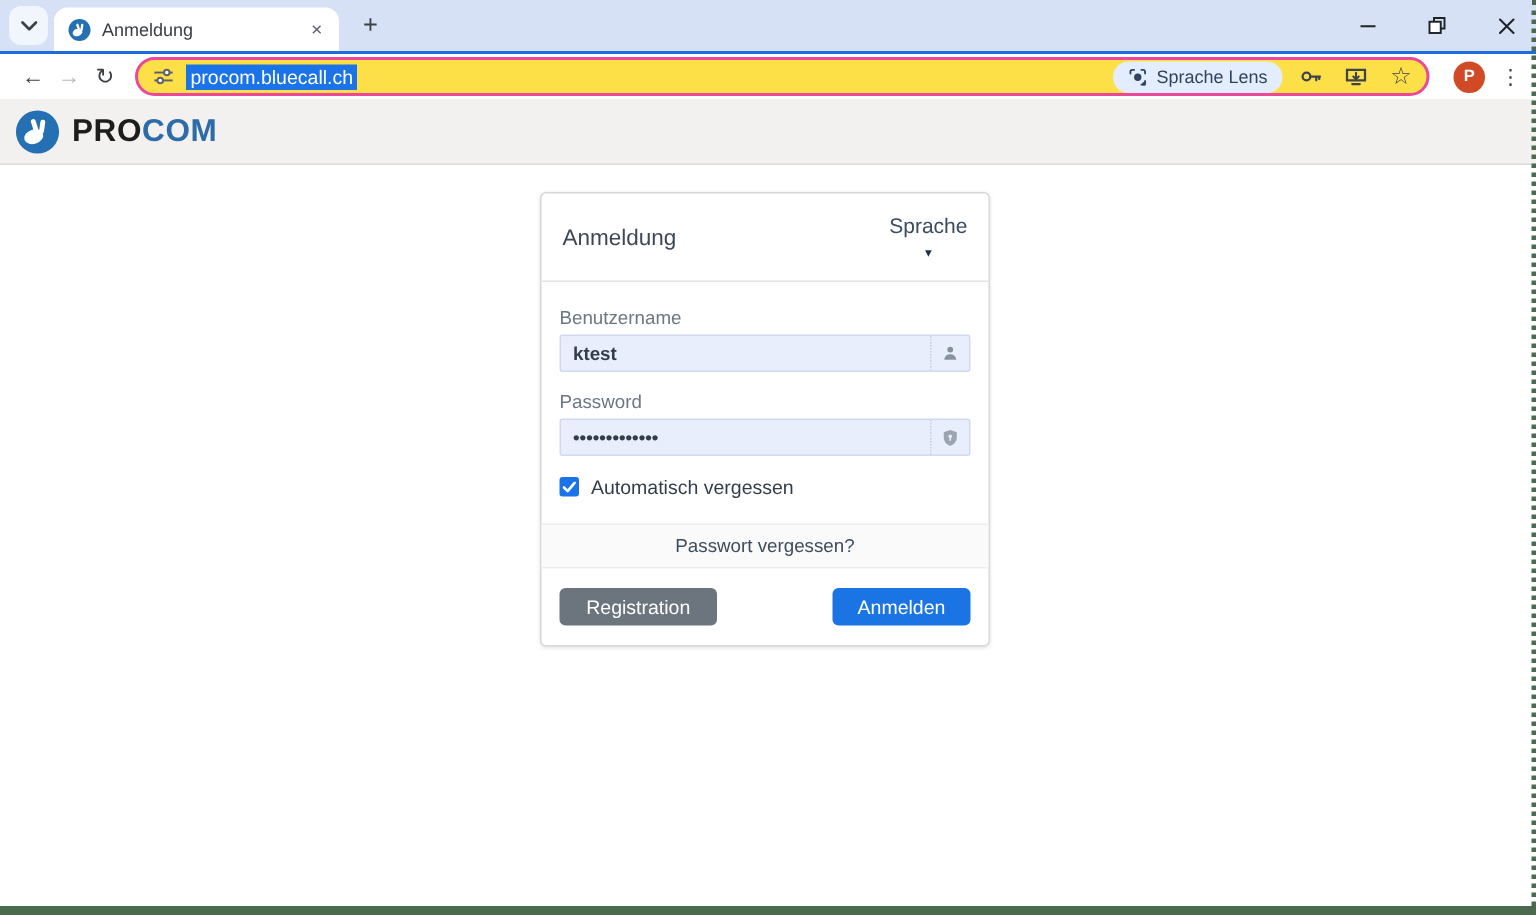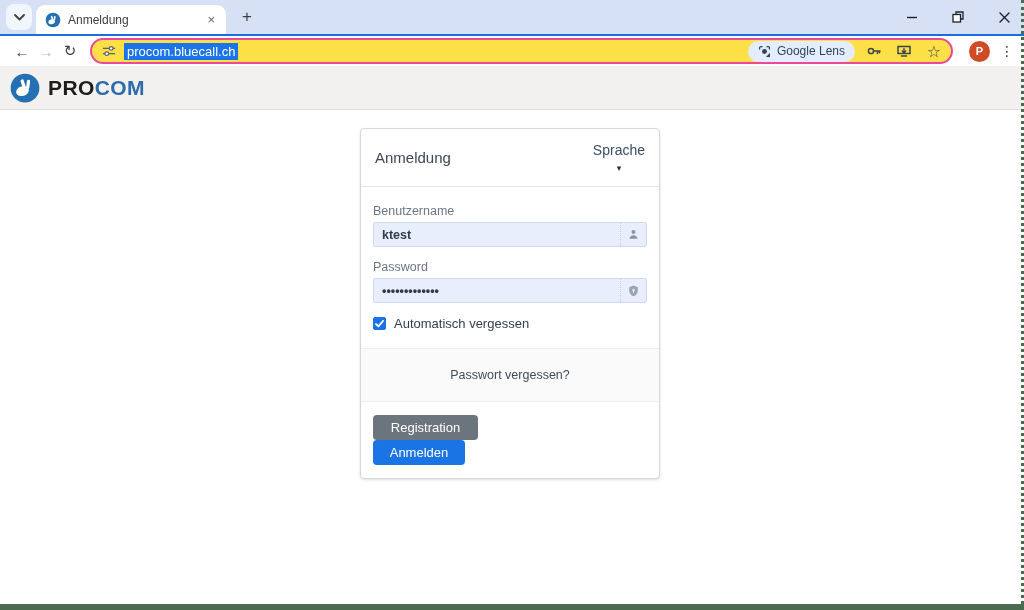--- a/index.html
+++ b/index.html
@@ -47,22 +47,22 @@
   .lang { display:flex; align-items:center; gap:5px; font-size:14px; color:#3a4c61; cursor:pointer;flex-direction:column; }
   .lang-caret { font-size:9px; color:#1e3246; }
   .card-body { padding:17px 12px 4px; }
   .field-label { font-size:12.5px; color:#6c7784; margin-bottom:4px; }
   .input-wrap { position:relative; margin-bottom:13px; }
   .text-input { width:100%; height:25px; background:#e8eefc; border:1px solid #cfdaf1; border-radius:2px; font-size:12.5px; font-weight:bold; color:#333d4a; padding:0 30px 0 8px; font-family:inherit; outline:none; }
   .input-icon { position:absolute; right:1px; top:1px; bottom:1px; width:26px; display:flex; align-items:center; justify-content:center; border-left:1px dotted #c3cfe6; color:#8792a0; }
   .check-row { display:flex; align-items:center; gap:8px; margin:2px 0 13px; }
   .checkbox { width:13px; height:13px; background:#1a73e8; border:1px solid #1a73e8; border-radius:2px; display:flex; align-items:center; justify-content:center; cursor:pointer; }
   .check-label { font-size:13px; color:#323e4b; }
-  .link-strip { background:#fafafa; border-top:1px solid #ededed; border-bottom:1px solid #ededed; text-align:center; padding:19px 0; font-size:12.5px; color:#3d4c5e; cursor:pointer; }
-  .card-footer { display:flex; justify-content:space-between; align-items:flex-start; padding:13px 12px;flex-direction:column; }
+  .link-strip { background:#fafafa; border-top:1px solid #ededed; border-bottom:1px solid #ededed; text-align:center; padding:7px 0; font-size:12.5px; color:#3d4c5e; cursor:pointer; }
+  .card-footer { display:flex; justify-content:space-between; align-items:flex-end; padding:13px 12px; }
   .btn { border:none; border-radius:4px; color:#fff; font-size:13px; font-family:inherit; padding:5px 0; cursor:pointer; }
   .btn-secondary { background:#6c757d; width:105px; }
   .btn-primary { background:#1b74e4; width:92px; }
 
   .bottom-bar { position:absolute; left:0; right:0; bottom:0; height:6px; background:#4a6b4e; }
 </style>
 </head>
 <body>
 
 <div class="screen">
@@ -121,21 +121,21 @@
         </g>
       </svg>
       <span class="url-sel">procom.bluecall.ch</span>
       <span class="omni-spacer"></span>
       <div class="lens-pill">
         <svg width="13" height="13" viewBox="0 0 16 16">
           <path d="M2 5 V3.5 A1.5 1.5 0 0 1 3.5 2 H5 M11 2 h1.5 A1.5 1.5 0 0 1 14 3.5 V5 M14 11 v1.5 A1.5 1.5 0 0 1 12.5 14 H11" fill="none" stroke="#30445f" stroke-width="1.5" stroke-linecap="round"></path>
           <circle cx="8" cy="8" r="3" fill="#30445f"></circle>
           <circle cx="13.2" cy="13.4" r="1.6" fill="#30445f"></circle>
         </svg>
-        <span class="lens-label">Google Lens</span>
+        <span class="lens-label">Sprache Lens</span>
       </div>
       <span class="omni-icon">
         <svg width="16" height="16" viewBox="0 0 16 16">
             <circle cx="5" cy="8" r="2.6" fill="none" stroke="#3f434a" stroke-width="1.5"></circle>
             <path d="M7.6 8 H14 M11.5 8 v2.5 M13.5 8 v1.7" fill="none" stroke="#3f434a" stroke-width="1.5" stroke-linecap="round"></path>
           </svg>
       </span>
       <span class="omni-icon">
         <svg width="16" height="16" viewBox="0 0 16 16">
             <path d="M2 3.5 h12 v7 h-12 z" fill="none" stroke="#3f434a" stroke-width="1.5"></path>

